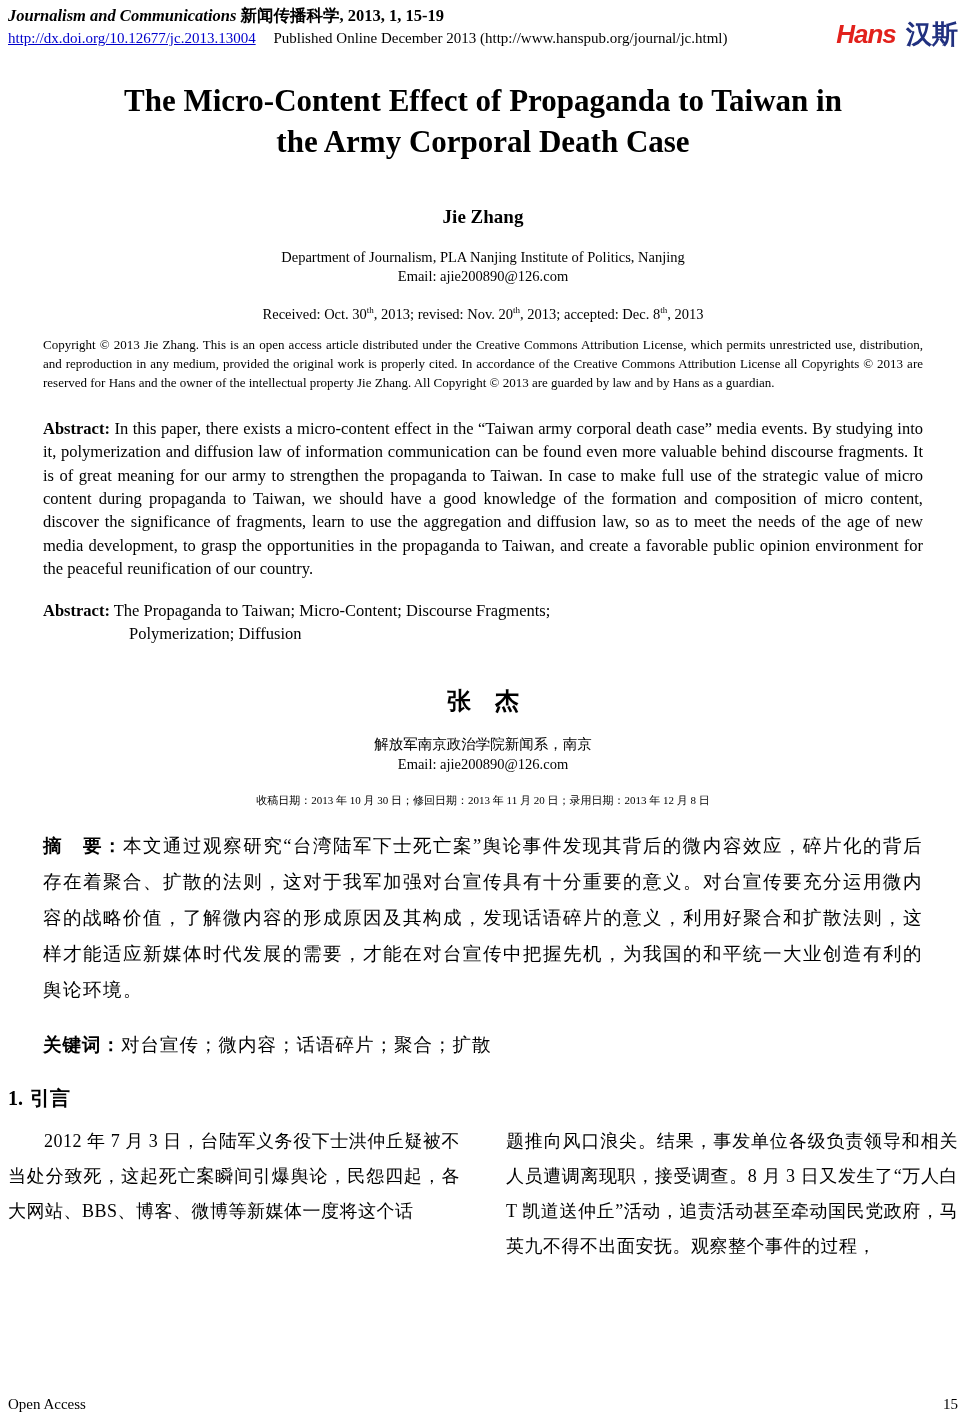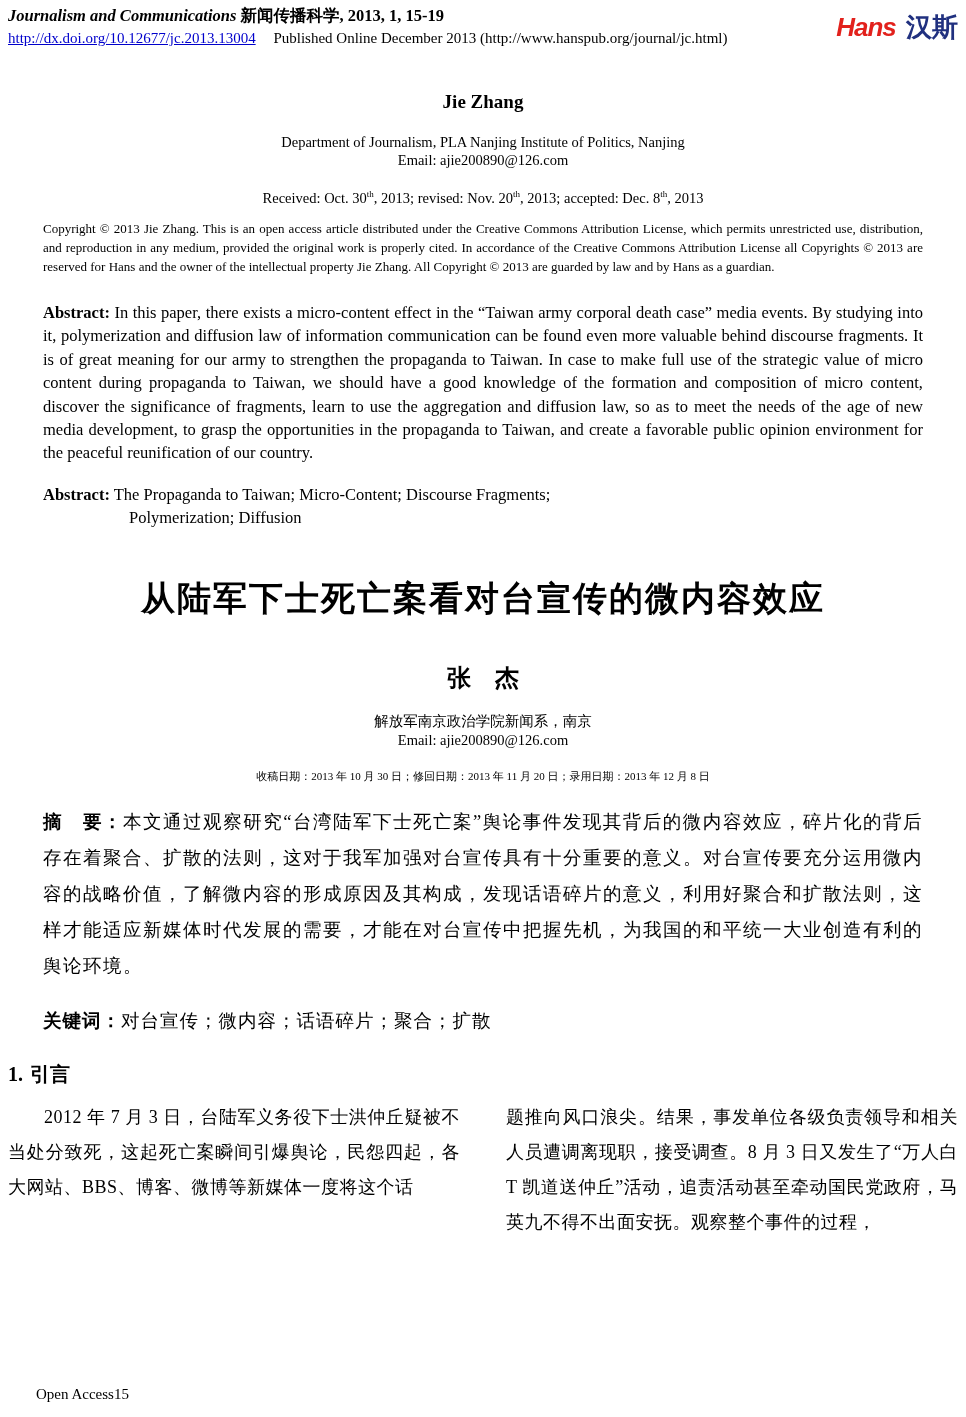--- a/index.html
+++ b/index.html
@@ -3,21 +3,21 @@
 <meta charset="utf-8">
 <style>
   html,body { margin:0; padding:0; }
   body {
     width:966px; height:1417px; background:#ffffff; color:#000;
     font-family:"Liberation Serif", serif; position:relative; overflow:hidden;
   }
   .page { padding:6px 8px 0 8px; }
 
   
-  .hdr { display:flex; justify-content:space-between; align-items:center;gap:44px; }
+  .hdr { display:flex; justify-content:space-between; align-items:flex-end;gap:44px; }
   .journal-line { font-size:16.5px; font-weight:bold; line-height:1.25; }
   .journal-en { font-style:italic; }
   .journal-zh { font-style:normal; }
   .doi-line { font-size:15px; margin-top:3px; }
   .doi-link { color:var(--link_blue); text-decoration:underline; cursor:pointer; }
   .published { margin-left:14px; }
   .logo { font-family:"Liberation Sans", sans-serif; font-weight:bold; font-size:26px; line-height:1; white-space:nowrap; padding-top:2px; }
   .logo-hans { color:var(--logo_red); font-style:italic; letter-spacing:-1px; }
   .logo-cn { color:var(--logo_blue); margin-left:3px; }
 
@@ -48,21 +48,21 @@
   
   .section-heading { font-size:20px; font-weight:bold; margin-top:28px; }
   .section-heading .num { font-family:"Liberation Serif", serif; }
   .section-heading .txt { font-family:"Liberation Sans", sans-serif; margin-left:7px; }
   .columns { display:flex; gap:46px; margin-top:12px; }
   .col { flex:1; font-size:18px; text-align:justify; line-height:1.95; letter-spacing:0.5px; }
   .col p { margin:0; }
   .indent { text-indent:2em; }
 
   
-  .footer { position:absolute; left:8px; right:8px; bottom:14px; display:flex; justify-content:flex-start; font-size:15px;margin-left:28px; }
+  .footer { position:absolute; left:8px; right:8px; bottom:4px; display:flex; justify-content:space-between; font-size:15px; }
 </style>
 </head>
 <body>
 
 <div class="page">
 
   <div class="hdr">
     <div>
       <div class="journal-line">
         <span class="journal-en">Journalism and Communications</span>
@@ -72,20 +72,24 @@
         <span class="doi-link">http://dx.doi.org/10.12677/jc.2013.13004</span>
         <span class="published">Published Online December 2013 (http://www.hanspub.org/journal/jc.html)</span>
       </div>
     </div>
     <div class="logo">
       <span class="logo-hans">Hans</span>
       <span class="logo-cn">汉斯</span>
     </div>
   </div>
 
+  <h1 class="title">
+    <span>The Micro-Content Effect of Propaganda to Taiwan in</span>
+    <span>the Army Corporal Death Case</span>
+  </h1>
 
   <div class="author">Jie Zhang</div>
 
   <div class="affil">
     <div>Department of Journalism, PLA Nanjing Institute of Politics, Nanjing</div>
     <div>Email: ajie200890@126.com</div>
   </div>
 
   <div class="received"><span>Received: Oct. 30</span><sup>th</sup><span>, 2013; revised: Nov. 20</span><sup>th</sup><span>, 2013; accepted: Dec. 8</span><sup>th</sup><span>, 2013</span></div>
 
@@ -93,21 +97,20 @@
 
     <p class="copyright">Copyright © 2013 Jie Zhang. This is an open access article distributed under the Creative Commons Attribution License, which permits unrestricted use, distribution, and reproduction in any medium, provided the original work is properly cited. In accordance of the Creative Commons Attribution License all Copyrights © 2013 are reserved for Hans and the owner of the intellectual property Jie Zhang. All Copyright © 2013 are guarded by law and by Hans as a guardian.</p>
 
     <p class="abstract"><span class="b">Abstract:</span><span> In this paper, there exists a micro-content effect in the “Taiwan army corporal death case” media events. By studying into it, polymerization and diffusion law of information communication can be found even more valuable behind discourse fragments. It is of great meaning for our army to strengthen the propaganda to Taiwan. In case to make full use of the strategic value of micro content during propaganda to Taiwan, we should have a good knowledge of the formation and composition of micro content, discover the significance of fragments, learn to use the aggregation and diffusion law, so as to meet the needs of the age of new media development, to grasp the opportunities in the propaganda to Taiwan, and create a favorable public opinion environment for the peaceful reunification of our country.</span></p>
 
     <div class="keywords">
       <div><span class="b">Abstract:</span><span> The Propaganda to Taiwan; Micro-Content; Discourse Fragments;</span></div>
       <div class="kw-line2">Polymerization; Diffusion</div>
     </div>
 
-    <div class="title-zh">从陆军下士死亡案看对台宣传的微内容效应</div>
 
     <div class="author-zh">张　杰</div>
 
     <div class="affil-zh">
       <div>解放军南京政治学院新闻系，南京</div>
       <div>Email: ajie200890@126.com</div>
     </div>
 
     <div class="dates-zh">收稿日期：2013 年 10 月 30 日；修回日期：2013 年 11 月 20 日；录用日期：2013 年 12 月 8 日</div>
 

